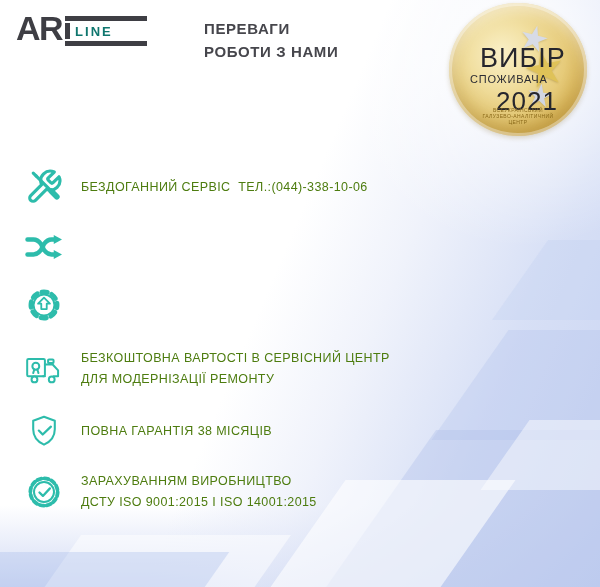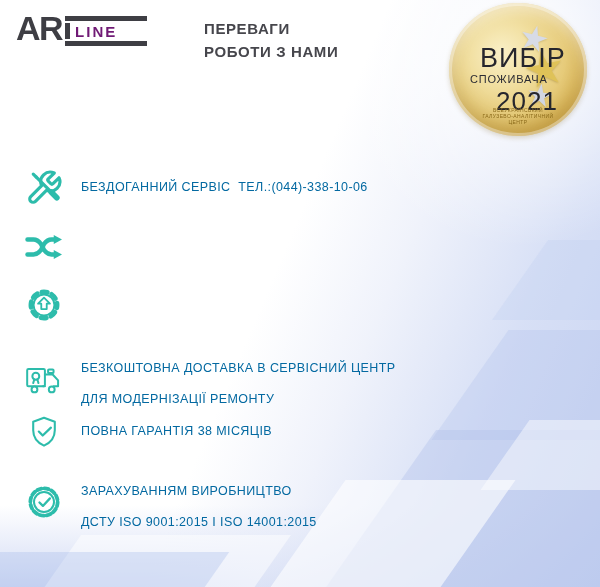--- a/index.html
+++ b/index.html
@@ -30,21 +30,21 @@
   
   .logo { position:absolute; left:16px; top:16px; display:flex; align-items:flex-start; }
   .logo-ar {
     display:block; font-size:34px; font-weight:bold; letter-spacing:-1.5px;
     line-height:25px; color:#3e3e44;
   }
   .logo-t { width:82px; height:30px; display:flex; flex-direction:column; justify-content:space-between; margin-left:3px; }
   .bar { height:5px; background:#3e3e44; }
   .logo-mid { flex:1; display:flex; align-items:stretch; padding:2px 0; }
   .t-stem { width:5px; background:#3e3e44; margin-right:5px; }
-  .logo-line { font-size:15px; font-weight:bold; letter-spacing:2px; color:#701a75; display:flex; align-items:center; line-height:1; }
+  .logo-line { font-size:13px; font-weight:bold; letter-spacing:2px; color:#0f766e; display:flex; align-items:center; line-height:1; }
 
   
   .tagline { position:absolute; left:163px; top:17px;margin-left:41px; }
   .tagline span { display:block; font-size:15px; font-weight:bold; color:#46464c; letter-spacing:.6px; line-height:23px; }
 
   
   .medal {
     position:absolute; left:449px; top:3px; width:138px; height:133px; border-radius:50%;
     background: radial-gradient(circle at 38% 38%, #faf0c8 0%, #f1dfa0 28%, #e6ca78 55%, #d2ab4c 78%, #ba9030 100%);
     box-shadow: inset 0 0 0 3px rgba(255,255,255,.35), inset 0 -10px 18px rgba(146,106,20,.35),
@@ -60,21 +60,21 @@
   .m-issuer { position:absolute; left:0; right:0; top:104px; text-align:center; font-size:5px; line-height:6px; color:#8a6919; letter-spacing:.4px; }
   .m-issuer span { display:block; }
 
   
   .benefit-row { position:absolute; left:24px; display:flex; align-items:center; gap:17px; }
   .icon-box { width:40px; height:40px; flex:0 0 40px; display:flex; align-items:center; justify-content:center; }
   .icon-box svg { display:block; }
   .benefit-text { display:block; }
   .benefit-line {
     display:block; font-size:12.5px; font-weight:500; letter-spacing:.4px;
-    line-height:21px; color:#0369a1; white-space:pre-wrap;margin-top:10px;
+    line-height:21px; color:#4d7c0f; white-space:pre-wrap;
   }
 </style>
 </head>
 <body>
 
 <div class="canvas">
 
   <div class="bg"></div>
   <div class="slash s1"></div>
   <div class="slash s2"></div>
@@ -160,21 +160,21 @@
           <path d="M23 17 h8.5 l6 6.5 V30 h-5"></path>
           <path d="M23 30 h-2"></path>
           <circle cx="11.5" cy="33.5" r="3.2" fill="#ffffff"></circle>
           <circle cx="30.5" cy="33.5" r="3.2" fill="#ffffff"></circle>
           <circle cx="13" cy="19" r="3.8"></circle>
           <path d="M11.3 22.5 l-1.2 4 M14.7 22.5 l1.2 4"></path>
           <rect x="26.5" y="11.5" width="6" height="4" rx="1"></rect>
         </svg>
       </span>
       <div class="benefit-text">
-        <span class="benefit-line">БЕЗКОШТОВНА ДОСТАВКА В СЕРВІСНИЙ ЦЕНТР</span>
+        <span class="benefit-line">БЕЗКОШТОВНА ВАРТОСТІ В СЕРВІСНИЙ ЦЕНТР</span>
         <span class="benefit-line">ДЛЯ МОДЕРНІЗАЦІЇ РЕМОНТУ</span>
       </div>
     </div>
 
     <div class="benefit-row" style="top:411px">
       <span class="icon-box">
         <svg width="38" height="38" viewBox="0 0 44 44" fill="none" stroke="#2dbcab" stroke-linecap="round" stroke-linejoin="round" aria-hidden="true">
           <path d="M22 5.5 L34.5 10.2 V20 c0 8.8 -5.3 14.6 -12.5 17.8 C14.8 34.6 9.5 28.8 9.5 20 V10.2 Z" stroke-width="2.4"></path>
           <path d="M16 21.5 l4.5 4.5 L30 17" stroke-width="2.6"></path>
         </svg>

